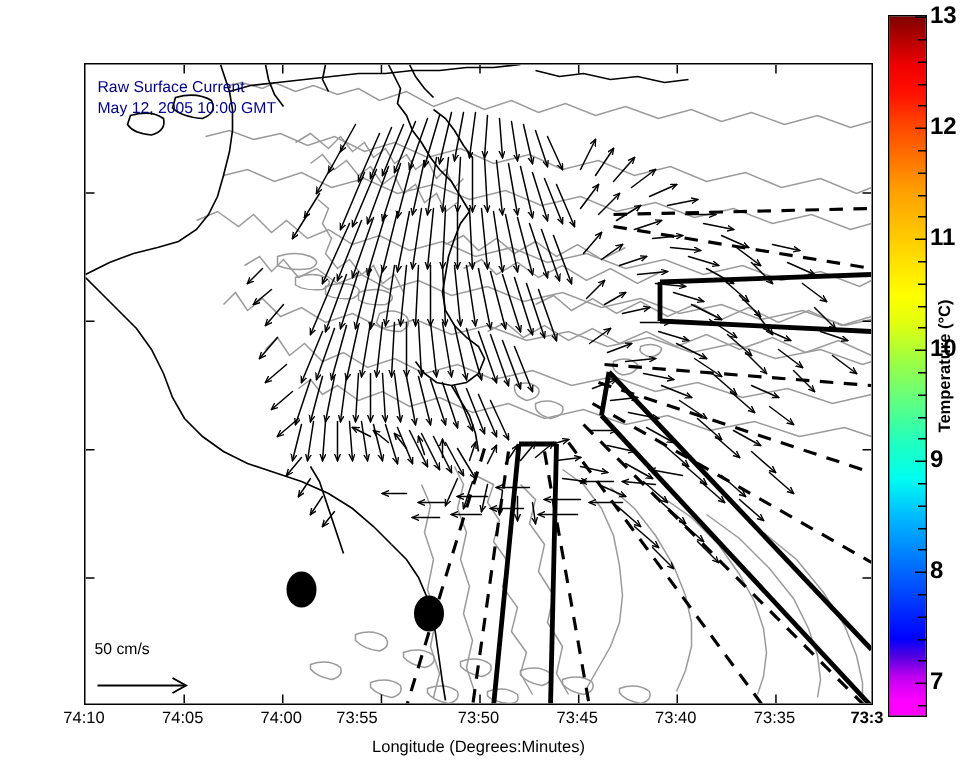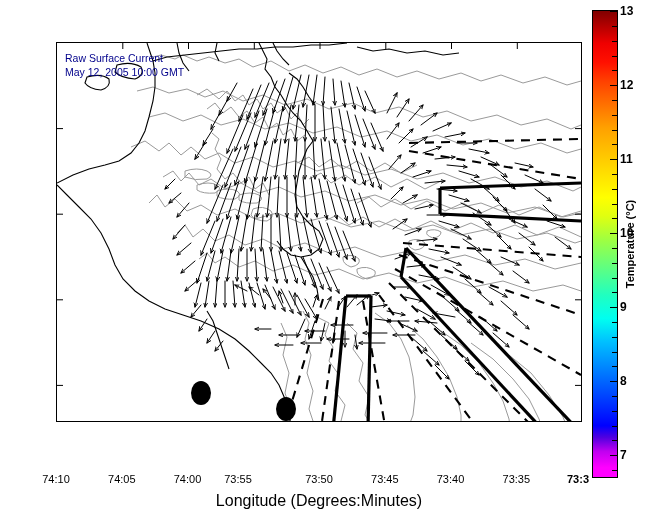--- a/index.html
+++ b/index.html
@@ -4,42 +4,42 @@
 <style>
   html,body{margin:0;padding:0;background:#ffffff;}
   body{width:651px;height:515px;position:relative;overflow:hidden;
        font-family:"Liberation Sans","DejaVu Sans",sans-serif;}
   .fig{position:absolute;left:0;top:0;width:651px;height:515px;}
 
   #title{position:absolute;left:0;top:17px;width:582px;text-align:center;
          color:#00008B;font-size:12.5px;font-weight:bold;letter-spacing:.1px;
          white-space:nowrap;}
 
-  #plotbox{position:absolute;left:56px;top:42px;width:526px;height:380px;
+  #plotbox{position:absolute;left:56px;top:42px;width:526px;height:428px;
            border:1px solid #000;box-sizing:border-box;background:#fff;overflow:hidden;}
   .ylbl{position:absolute;left:-2px;top:50%;transform-origin:center;
         transform:translateY(-50%) rotate(-90deg);font-size:11px;white-space:nowrap;}
   .xtick{position:absolute;top:473px;transform:translateX(-50%);font-size:11px;white-space:nowrap;}
-  #xlabel{position:absolute;left:56px;top:492px;width:526px;text-align:center;font-size:16px;}
+  #xlabel{position:absolute;left:56px;top:492px;width:526px;text-align:center;font-size:11px;}
 
   #annot{position:absolute;left:8px;top:8px;color:#00008B;font-size:10.5px;
          line-height:14px;white-space:nowrap;}
 
   #scalebox{position:absolute;left:6px;top:384px;font-size:10.5px;color:#000;}
 
   #cbar{position:absolute;left:592px;top:10px;width:26px;height:468px;
         border:1px solid #000;box-sizing:border-box;
         background:linear-gradient(to top,
           #FF00FF 0%, #FF00FF 2%, #C000F0 5.5%, #5000E0 8.5%,
           #0000FF 11%, #0040FF 17%, #0080FF 23%, #00C0FF 29%,
           #00FFF0 34%, #20FFC0 39%, #60FF80 45%, #A0FF40 51%,
           #E0FF10 56%, #FFFF00 60%, #FFE000 65%, #FFC000 70%,
           #FFA000 75%, #FF7000 80%, #FF4000 85%, #FF1000 89%,
           #F00000 93%, #B00000 97%, #800000 100%);}
-  .cbtick{position:absolute;left:620px;transform:translateY(-50%);font-size:12px;font-weight:bold;}
+  .cbtick{position:absolute;left:620px;transform:translateY(-50%);font-size:16px;font-weight:bold;}
   .cbmark{position:absolute;left:610px;width:8px;height:1px;background:#000;}
   .cbminor{position:absolute;left:612px;width:6px;height:1px;background:#000;}
   #cblabel{position:absolute;left:630px;top:244px;transform-origin:center;
            transform:translate(-50%,-50%) rotate(-90deg);font-size:11px;
            font-weight:bold;white-space:nowrap;}
 </style>
 </head>
 <body>
 
 <div class="fig">

